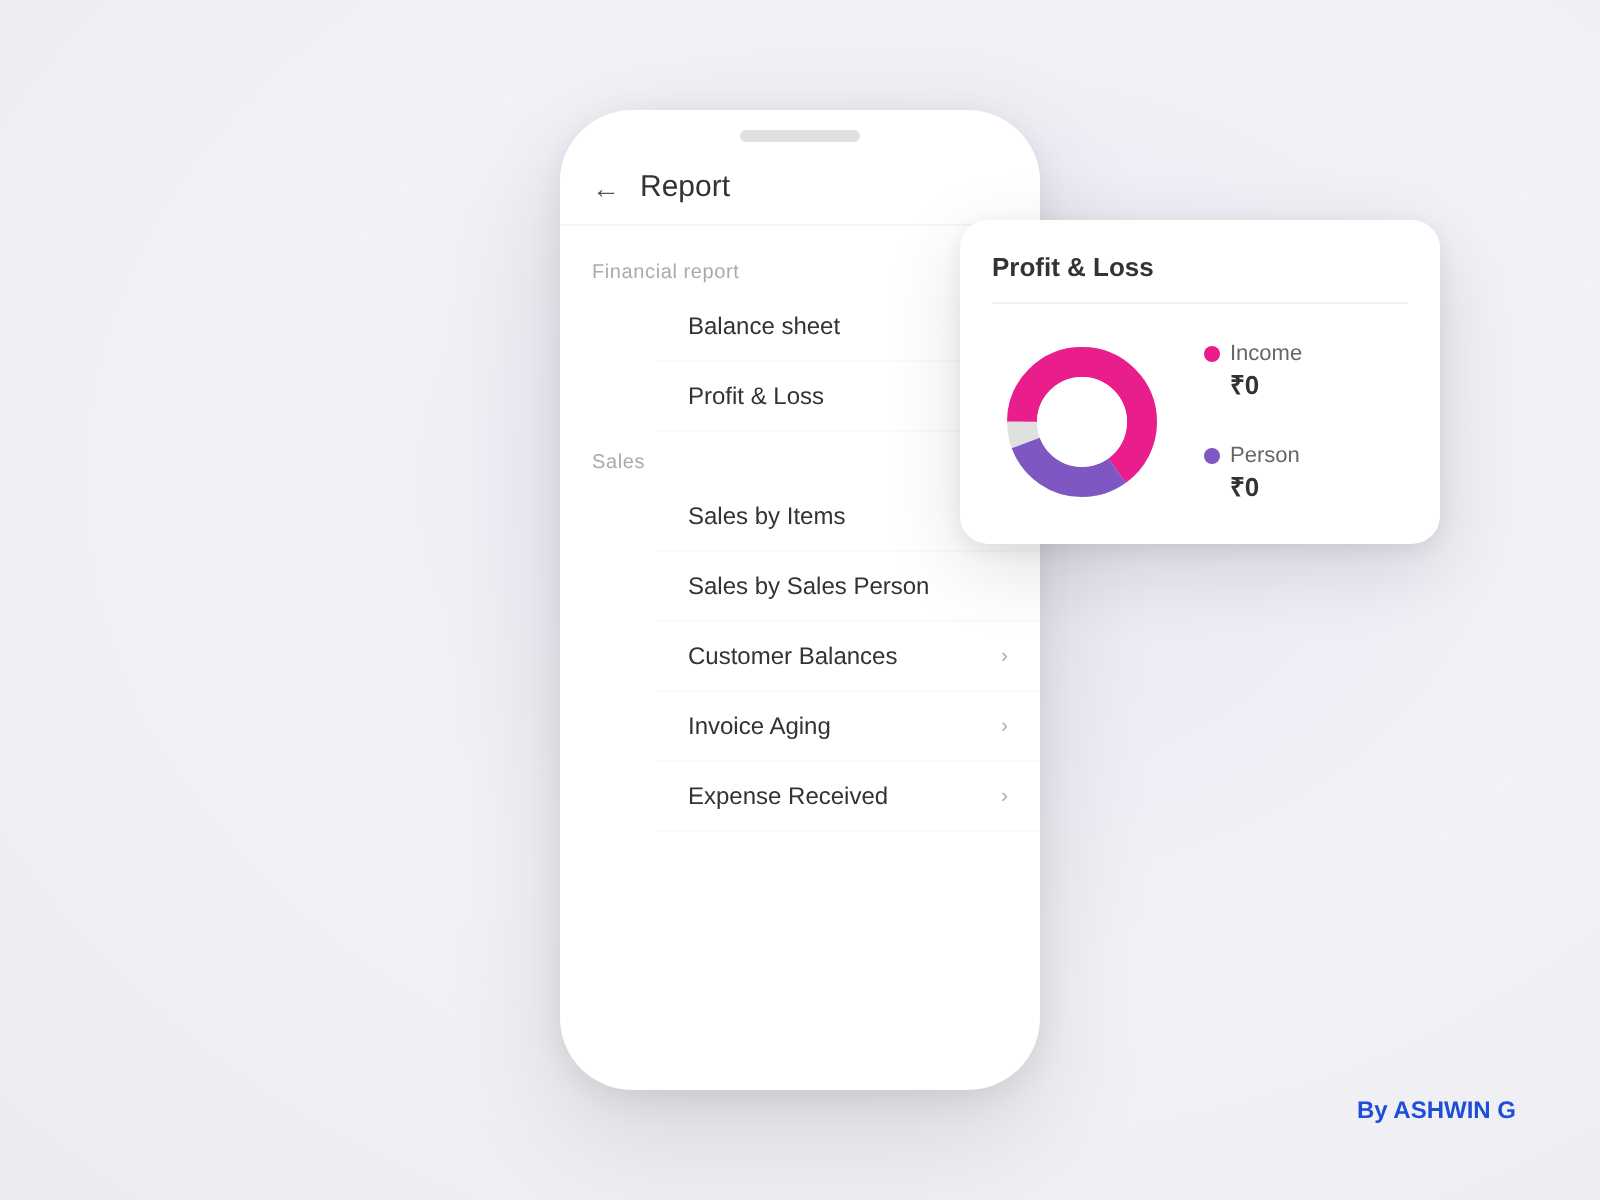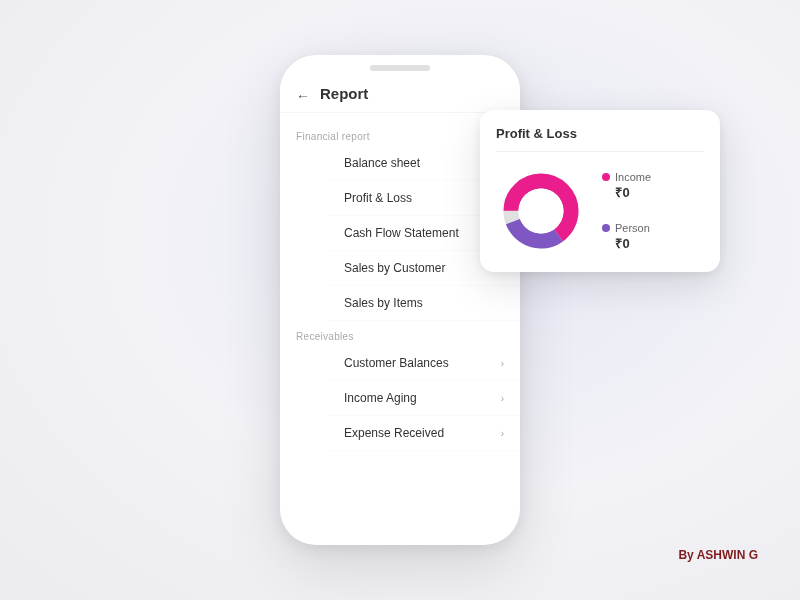--- a/index.html
+++ b/index.html
@@ -74,21 +74,21 @@
 
     .back-icon {
       font-size: 14px;
       color: #555;
       margin-right: 10px;
       cursor: pointer;
     }
 
     .screen-title {
       font-size: 15px;
-      font-weight: 700;
+      font-weight: 400;
       color: #333;
       text-align: center;
     }
 
     
     .screen-content {
       flex: 1;
       overflow-y: auto;
       padding: 8px 0 12px;
       scrollbar-width: none;
@@ -193,21 +193,21 @@
       margin-left: 13px;
     }
 
     
     .watermark {
       position: absolute;
       bottom: 18px;
       right: 22px;
       font-size: 12px;
       font-weight: 600;
-      color: #7f1d1d;
+      color: #1d4ed8;
     }
   </style>
 </head>
 <body>
 
 <div class="bg-gradient"></div>
 
 <div class="scene">
 
   <div class="phone">
@@ -223,40 +223,37 @@
 
         <div class="section-label">Financial report</div>
 
         <div class="menu-item">
           <span>Balance sheet</span>
           <span class="chevron">›</span>
         </div>
         <div class="menu-item">
           <span>Profit &amp; Loss</span>
         </div>
-        <div class="menu-item">
-          <span>Cash Flow Statement</span>
-        </div>
-
-
-        <div class="menu-item">
-          <span>Sales by Customer</span>
-        </div>
+
+        <div class="section-label">Sales</div>
+
         <div class="menu-item">
           <span>Sales by Items</span>
         </div>
-
-        <div class="section-label">Receivables</div>
+        <div class="menu-item">
+          <span>Sales by Sales Person</span>
+        </div>
+
 
         <div class="menu-item">
           <span>Customer Balances</span>
           <span class="chevron">›</span>
         </div>
         <div class="menu-item">
-          <span>Income Aging</span>
+          <span>Invoice Aging</span>
           <span class="chevron">›</span>
         </div>
         <div class="menu-item">
           <span>Expense Received</span>
           <span class="chevron">›</span>
         </div>
 
       </div>
     </div>
   </div>

